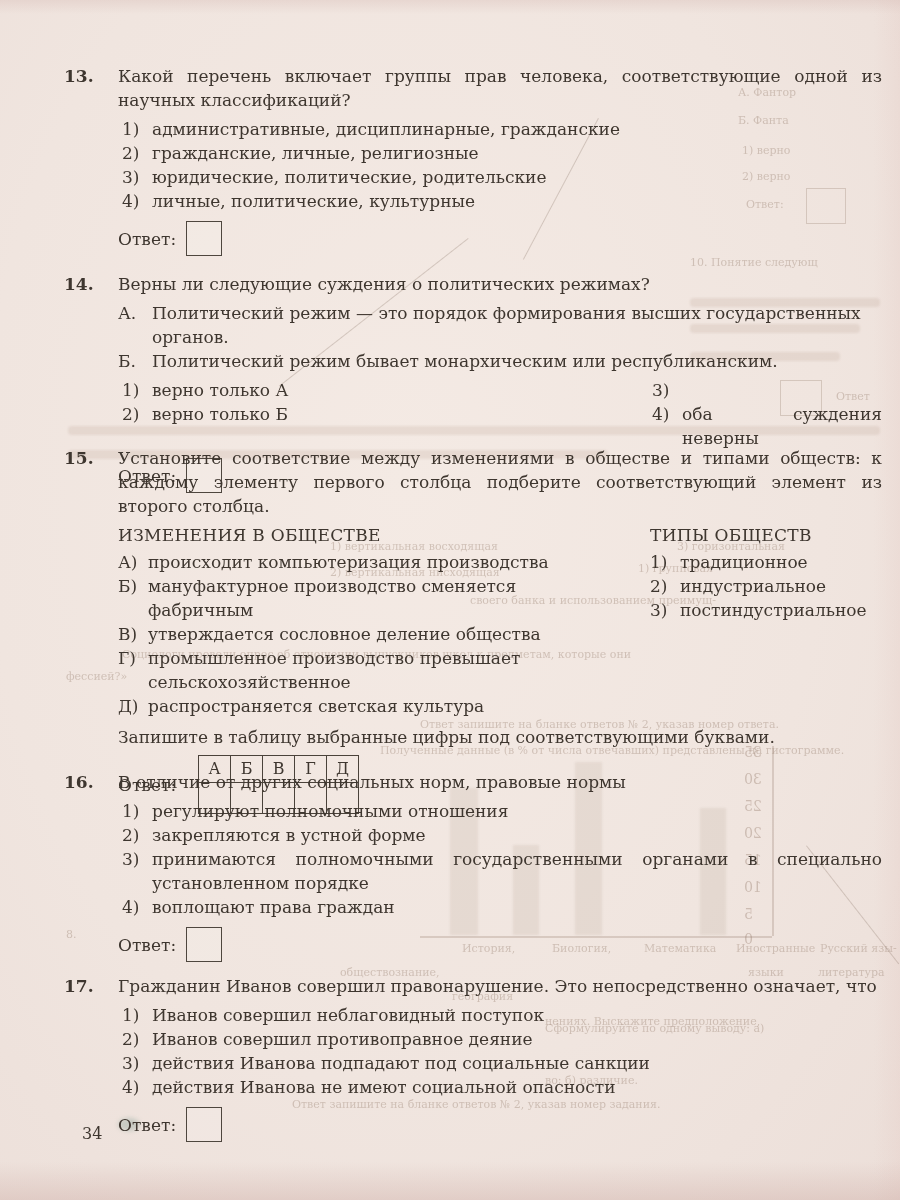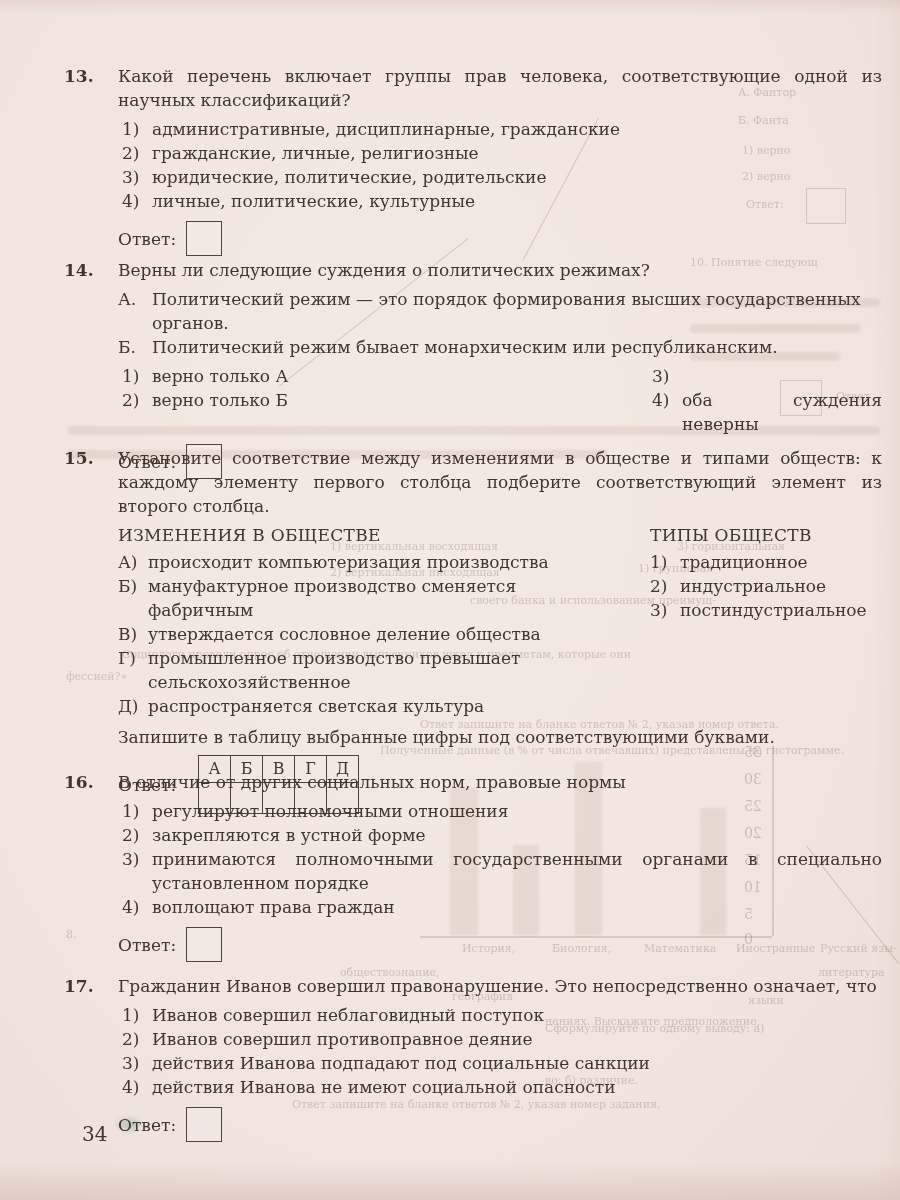--- a/index.html
+++ b/index.html
@@ -55,21 +55,21 @@
   .col-header{margin:0 0 3px 0;letter-spacing:.3px;}
   .match-item{display:flex;}
   .match-item .onum{width:30px;}
   .instruction{margin:7px 0 6px 0;}
   .table-row{display:flex;align-items:center;margin-top:2px;}
   .mtable{border-collapse:collapse;margin-left:12px;}
   .mtable td{width:31px;border:1.5px solid #4a423a;text-align:center;padding:0;
     font-size:16px;line-height:20px;}
   .mtable tr.hdr td{height:26px;}
   .mtable tr.val td{height:30px;}
-  .page-number{position:absolute;left:82px;top:1122px;font-size:20px;}
+  .page-number{position:absolute;left:82px;top:1122px;font-size:16px;}
 </style>
 </head>
 <body>
 
 <div class="page">
 
   <div id="ghosts">
       <div class="ghost-text" style="left: 738px; top: 84px;">А. Фантор</div>
       <div class="ghost-text" style="left: 738px; top: 112px;">Б. Фанта</div>
       <div class="ghost-text" style="left: 742px; top: 142px;">1) верно</div>
@@ -85,21 +85,21 @@
       <div class="ghost-text" style="left: 122px; top: 646px;">Социологи провели опрос об отношении выпускников школ к предметам, которые они</div>
       <div class="ghost-text" style="left: 66px; top: 668px;">фессией?»</div>
       <div class="ghost-text" style="left: 420px; top: 716px;">Ответ запишите на бланке ответов № 2, указав номер ответа.</div>
       <div class="ghost-text" style="left: 380px; top: 742px;">Полученные данные (в % от числа отвечавших) представлены на гистограмме.</div>
       <div class="ghost-text" style="left: 462px; top: 940px;">История,</div>
       <div class="ghost-text" style="left: 552px; top: 940px;">Биология,</div>
       <div class="ghost-text" style="left: 644px; top: 940px;">Математика</div>
       <div class="ghost-text" style="left: 736px; top: 940px;">Иностранные</div>
       <div class="ghost-text" style="left: 820px; top: 940px;">Русский язы-</div>
       <div class="ghost-text" style="left: 340px; top: 964px;">обществознание,</div>
-      <div class="ghost-text" style="left: 748px; top: 964px; margin-top: 28px;">языки</div>
+      <div class="ghost-text" style="left: 748px; top: 964px;">языки</div>
       <div class="ghost-text" style="left: 818px; top: 964px;">литература</div>
       <div class="ghost-text" style="left: 452px; top: 988px;">география</div>
       <div class="ghost-text" style="left: 66px; top: 926px;">8.</div>
       <div class="ghost-text" style="left: 545px; top: 1020px;">Сформулируйте по одному выводу: а)</div>
       <div class="ghost-text" style="left: 545px; top: 1013px;">нениях. Выскажите предположение,</div>
       <div class="ghost-text" style="left: 545px; top: 1072px;">во; б) различие.</div>
       <div class="ghost-text" style="left: 292px; top: 1096px;">Ответ запишите на бланке ответов № 2, указав номер задания.</div>
       <div class="ghost-strip" style="left: 68px; top: 426px; width: 812px;"></div>
       <div class="ghost-strip" style="left: 68px; top: 450px; width: 540px;"></div>
       <div class="ghost-strip" style="left: 690px; top: 298px; width: 190px;"></div>
@@ -147,21 +147,21 @@
         <span class="onum">4)</span>
         <span class="otext">личные, политические, культурные</span>
       </div>
       <div class="answer-row">
         <span class="answer-label">Ответ:</span>
         <span class="answer-box"></span>
       </div>
     </div>
   </div>
 
-  <div class="q" style="top:258px">
+  <div class="q" style="top:272px">
     <div class="qnum">14.</div>
     <div class="qbody">
       <p class="qtext">Верны ли следующие суждения о политических режимах?</p>
       <div class="statement">
         <span class="snum">А.</span>
         <span class="stext">Политический режим — это порядок формирования высших государственных органов.</span>
       </div>
       <div class="statement">
         <span class="snum">Б.</span>
         <span class="stext">Политический режим бывает монархическим или республиканским.</span>

